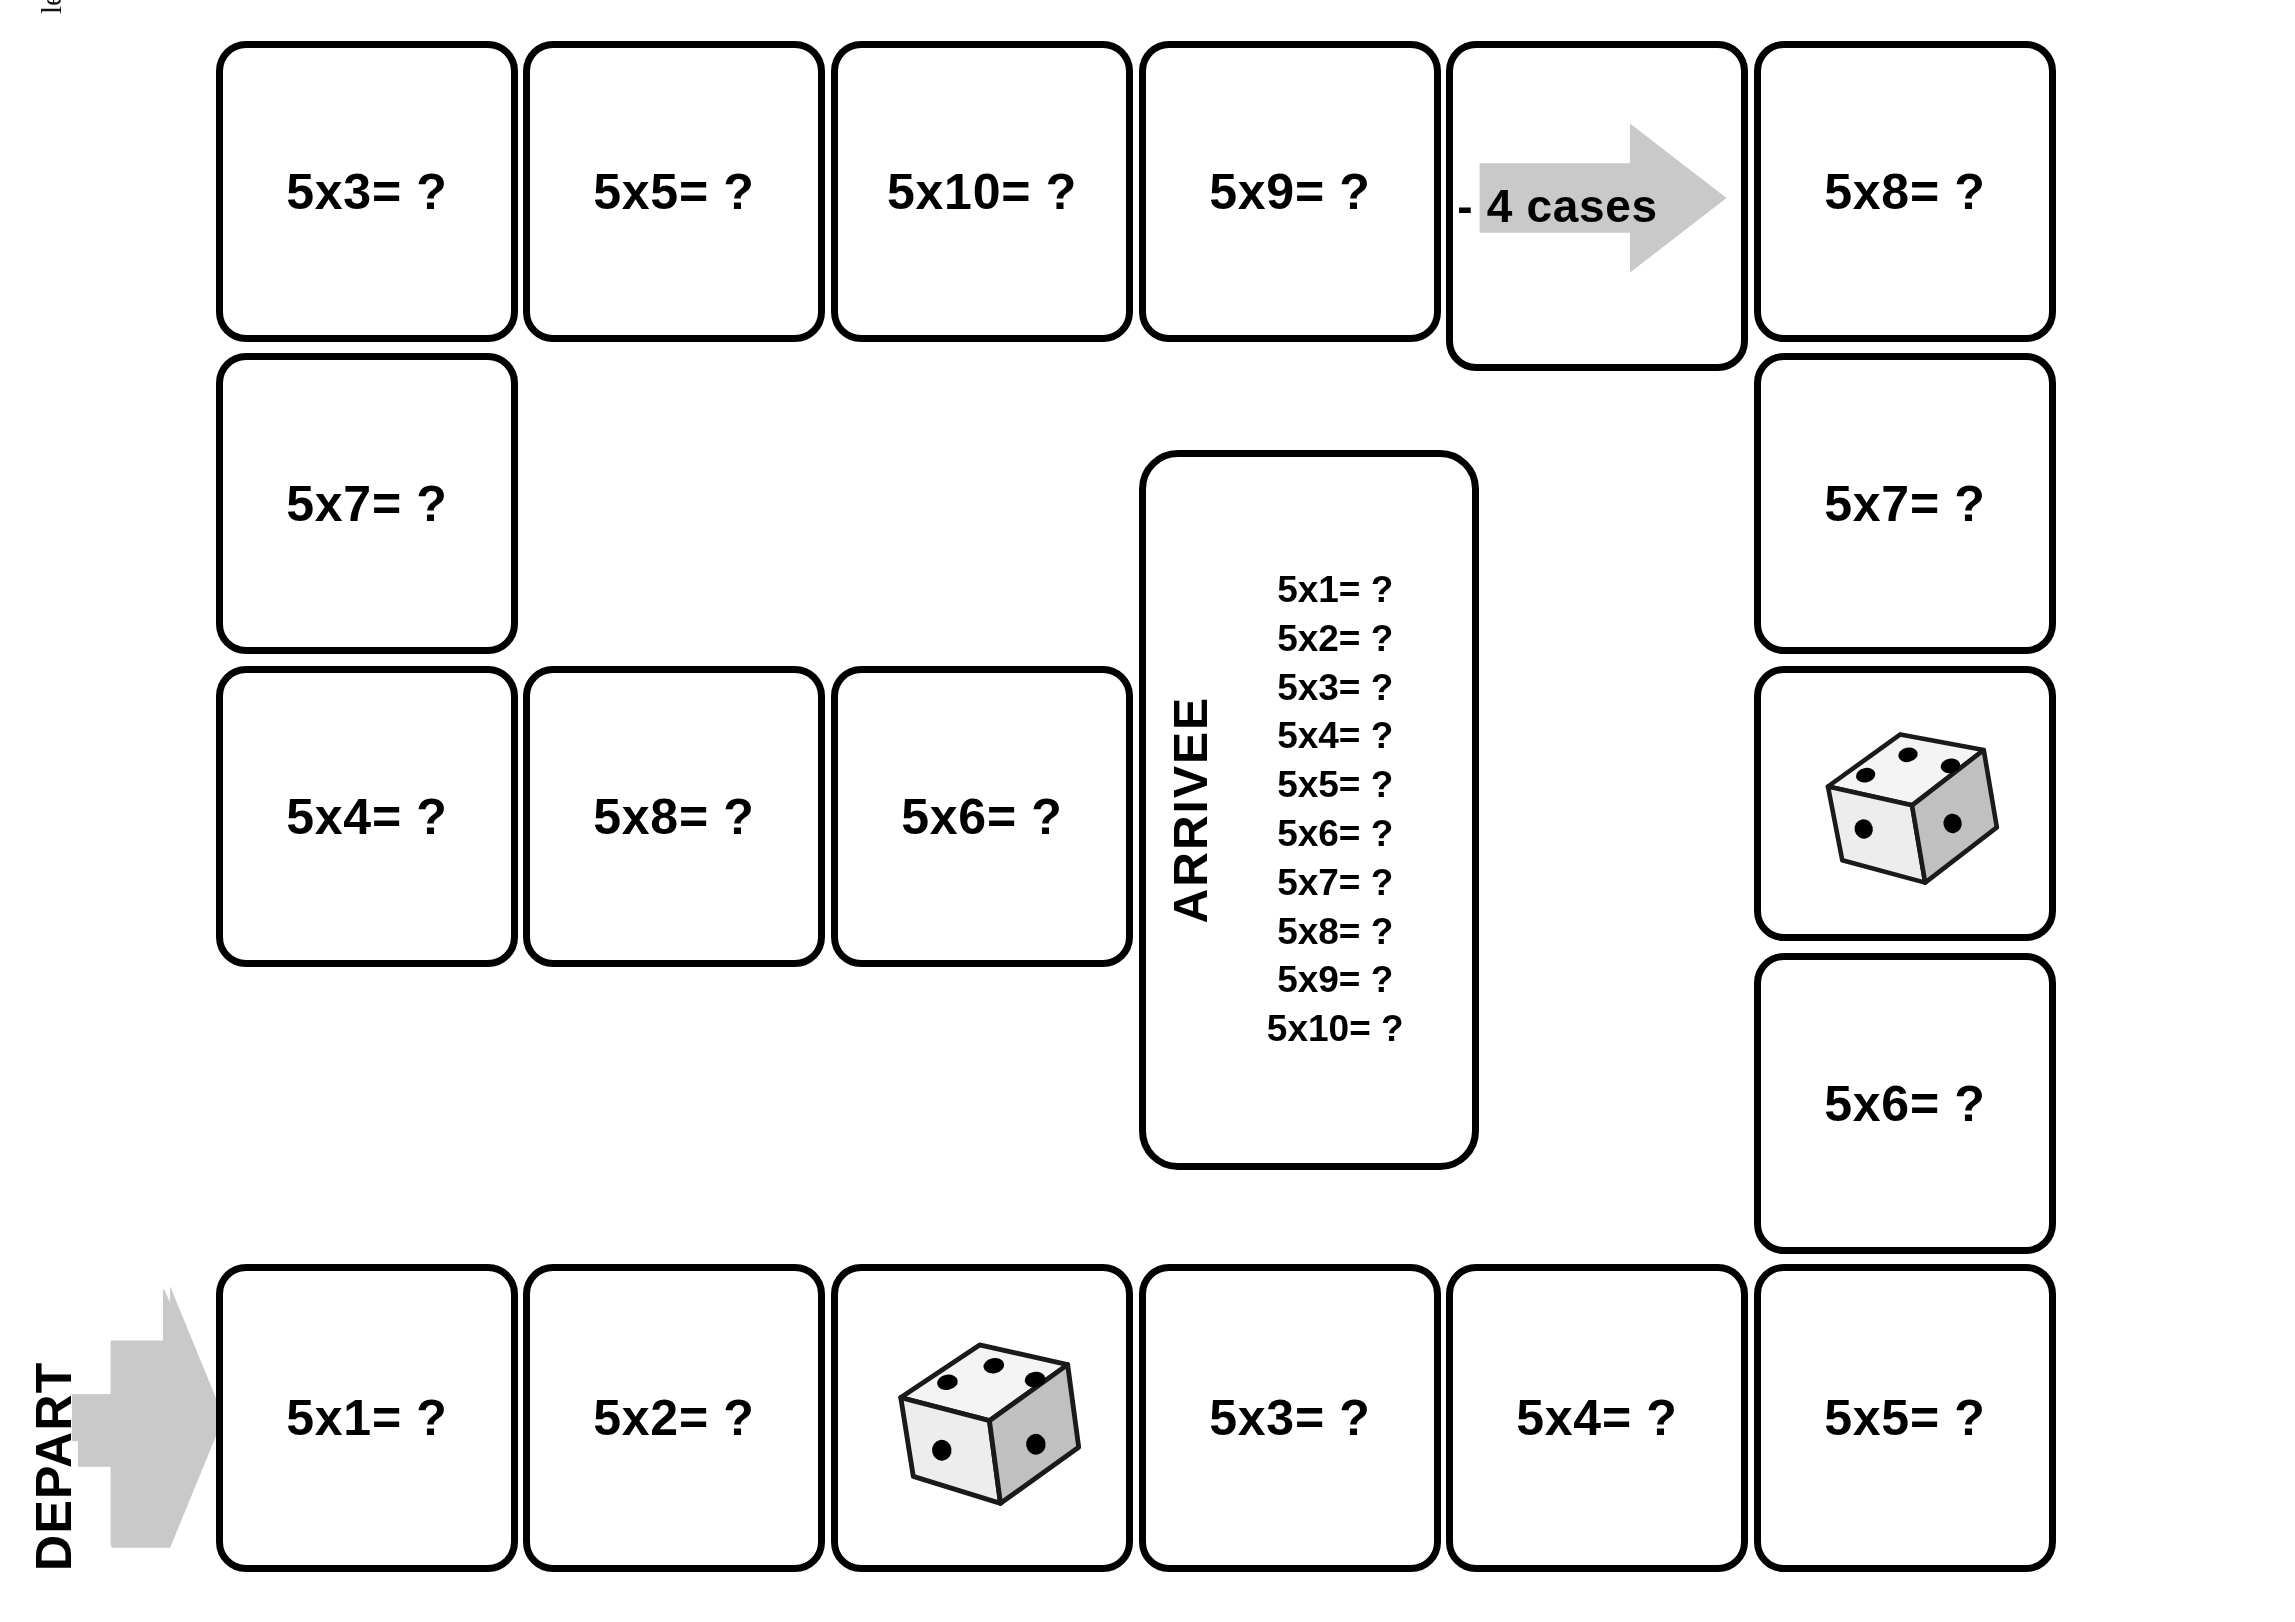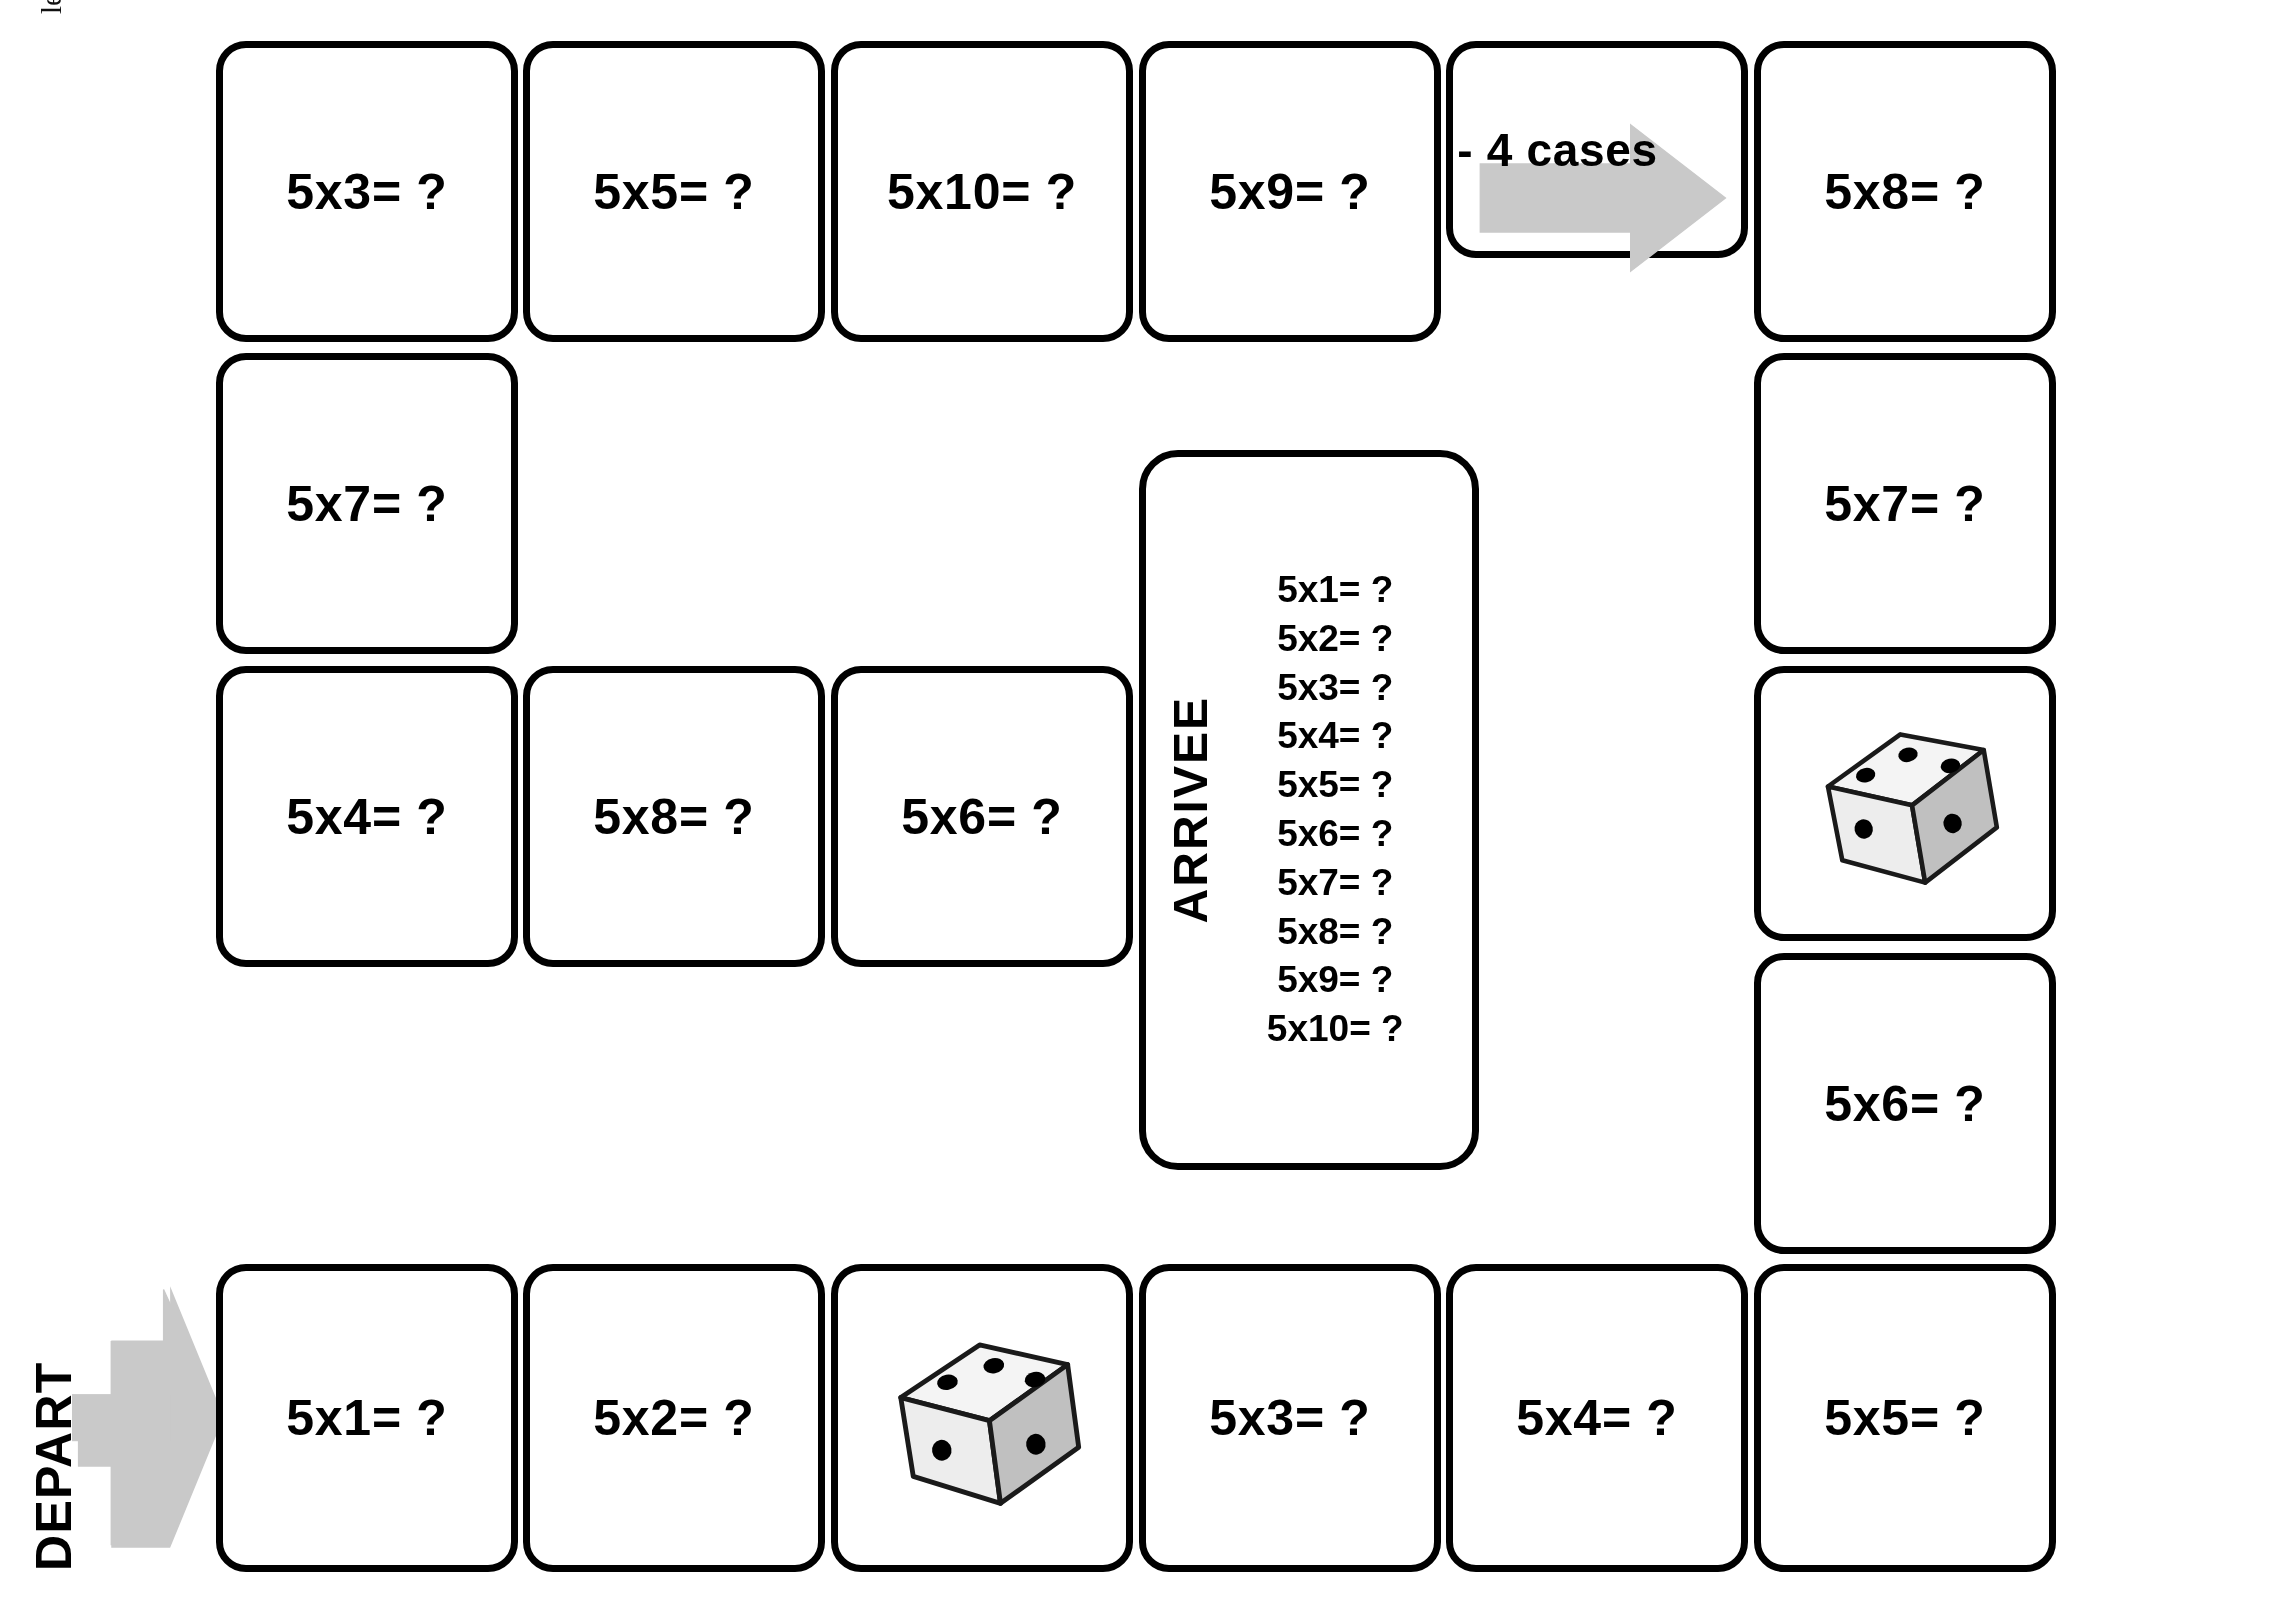--- a/index.html
+++ b/index.html
@@ -121,21 +121,21 @@
 <div class="cell" style="left:523px;top:41px;width:302px;height:301px;">
   <span class="cell-label">5x5= ?</span>
 </div>
 <div class="cell" style="left:831px;top:41px;width:302px;height:301px;">
   <span class="cell-label">5x10= ?</span>
 </div>
 <div class="cell" style="left:1139px;top:41px;width:302px;height:301px;">
   <span class="cell-label">5x9= ?</span>
 </div>
 
-<div class="cell" style="left:1446px;top:41px;width:302px;height:217px;">
+<div class="cell" style="left:1446px;top:41px;width:302px;height:330px;">
   <svg width="275" height="170" viewBox="0 0 420 260" style="position:absolute;left:14.4px;top:65px;">
     <polygon points="20,78 250,78 250,18 395,130 250,242 250,182 20,182" fill="#c9c9c9" stroke="#c9c9c9" stroke-width="2"></polygon>
   </svg>
   <span class="cell-label" style="position:relative;z-index:2;font-size:46px;margin-right:79px;">- 4 cases</span>
 </div>
 
 <div class="cell" style="left:1754px;top:41px;width:302px;height:301px;">
   <span class="cell-label">5x8= ?</span>
 </div>
 

